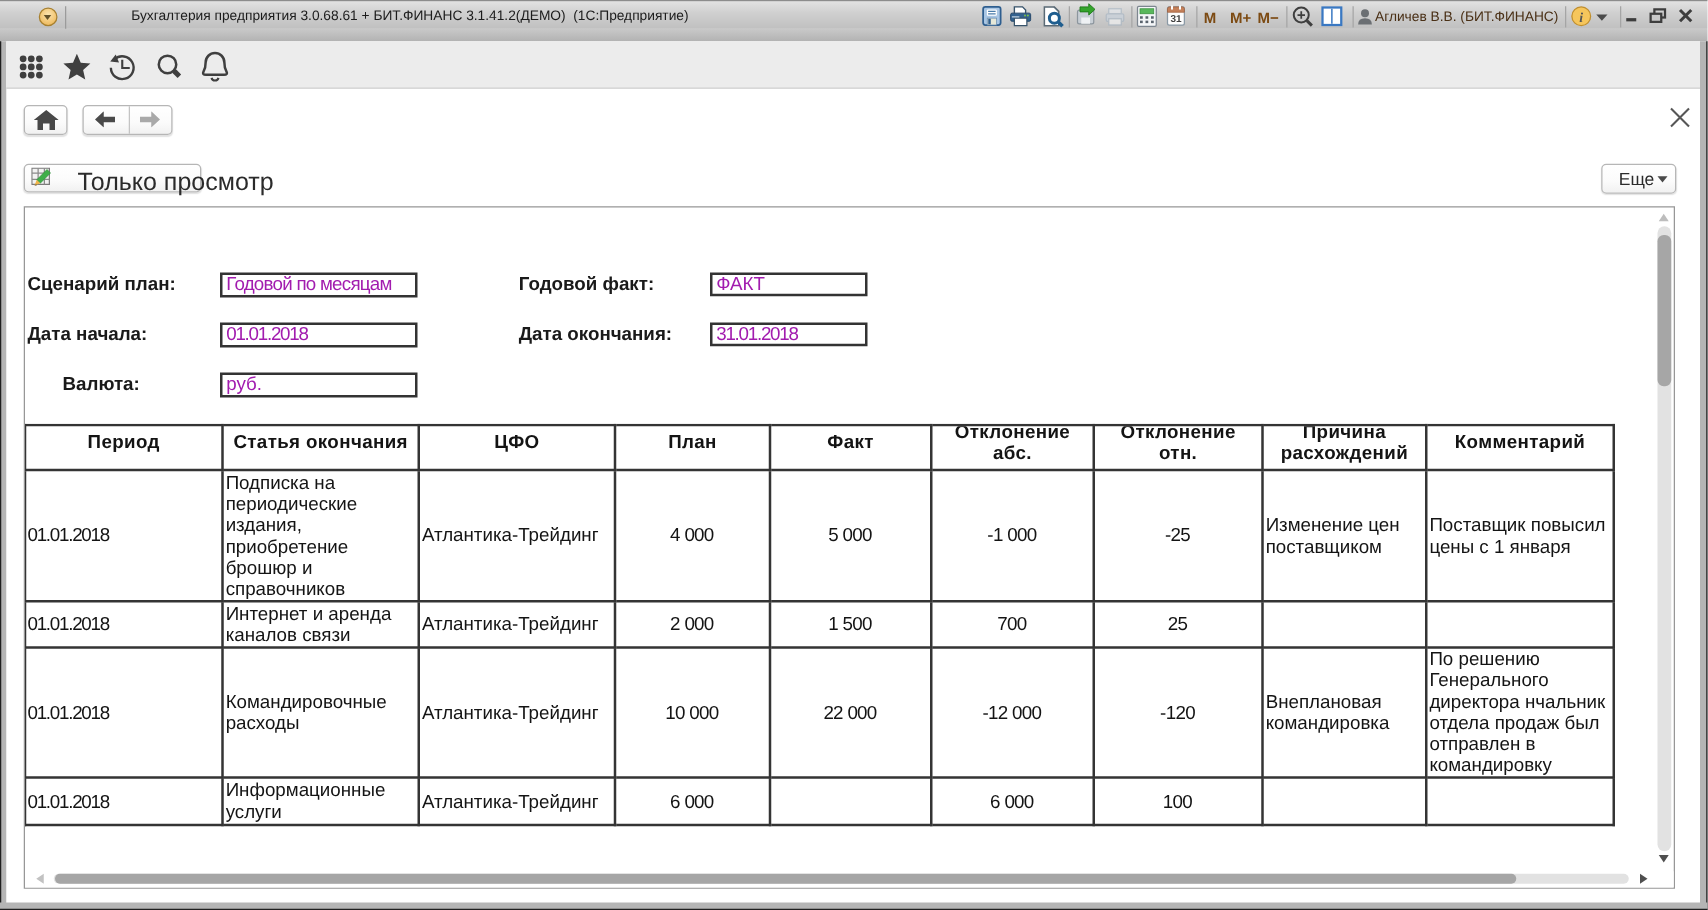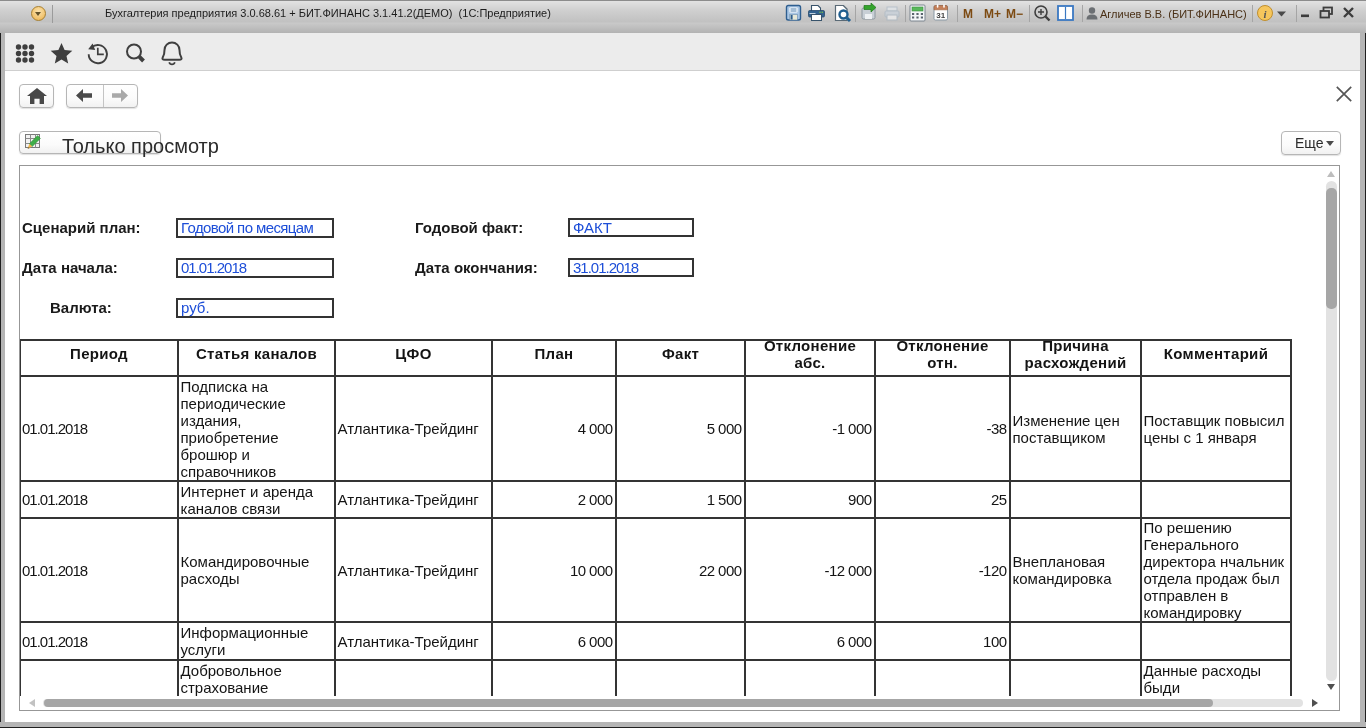--- a/index.html
+++ b/index.html
@@ -29,28 +29,28 @@
   #btnHome{left:19px;top:84px;width:35px;height:24px;}
   #btnNav{left:66px;top:84px;width:72px;height:24px;}
   #btnNav .div{position:absolute;left:36px;top:0px;width:1px;height:22px;background:#c4c4c4;}
   #btnView{left:19px;top:131px;width:142px;height:23px;font-size:14px;color:#2d2d2d;}
   #btnMore{left:1281px;top:131px;width:60px;height:24px;font-size:14px;color:#2d2d2d;}
   #closeX{left:1335px;top:84px;width:18px;height:18px;font-size:17px;color:#555;font-weight:normal;}
   
   #cbox{left:19px;top:165px;width:1321px;height:546px;border:1px solid #979797;box-sizing:border-box;background:#fff;overflow:hidden;}
   #ctitle{left:123px;top:7px;font-size:15px;font-weight:bold;color:#1a1a1a;}
   .lbl{font-size:15px;font-weight:bold;color:#1a1a1a;}
-  .inp{border:2px solid #333333;box-sizing:border-box;background:#fff;font-size:15px;color:#1d4ed8;line-height:16px;padding-left:3px;display:flex;align-items:center;}
+  .inp{border:2px solid #333333;box-sizing:border-box;background:#fff;font-size:15px;color:#a21caf;line-height:16px;padding-left:3px;display:flex;align-items:center;}
   .dt{letter-spacing:-1px;}
   
   #tbl{position:absolute;left:0px;top:0px;border-collapse:collapse;table-layout:fixed;}
   #tbl td{border:2px solid #343434;font-size:15px;color:#141414;line-height:17px;padding:0 1.5px;vertical-align:middle;overflow:hidden;}
   #tbl tr.hdr td{font-weight:bold;text-align:center;line-height:16.5px;letter-spacing:0.3px;}
   #tbl tr.hdr td span{position:relative;top:-3.5px;display:inline-block;}
-  #tbl td.num{text-align:right;padding-right:2.5px;letter-spacing:-0.55px;}
+  #tbl td.num{text-align:center;padding-right:2.5px;letter-spacing:-0.55px;}
   #tbl td.d{letter-spacing:-1px;padding-left:1px;}
   #tbl{border:2px solid #343434;}
   
   .sbtrack{background:#e2e2e2;border-radius:6px;}
   .sbthumb{background:#a6a6a6;border-radius:5px;}
   .tri{width:0;height:0;}
 </style>
 </head>
 <body>
 
@@ -248,47 +248,47 @@
         <col style="width:124px">
           <col style="width:129px">
           <col style="width:130px">
         <col style="width:135px">
           <col style="width:131px">
           <col style="width:150px">
       </colgroup>
       <tbody>
           <tr class="hdr" style="height:36px;">
         <td><span>Период</span></td>
-            <td><span>Статья каналов</span></td>
+            <td><span>Статья окончания</span></td>
             <td><span>ЦФО</span></td>
             <td><span>План</span></td>
             <td><span>Факт</span></td>
         <td><span>Отклонение<br>абс.</span></td>
             <td><span>Отклонение<br>отн.</span></td>
             <td><span>Причина<br>расхождений</span></td>
             <td><span>Комментарий</span></td>
       </tr>
       <tr style="height:105px;">
         <td class="d">01.01.2018</td>
             <td>Подписка на<br>периодические<br>издания,<br>приобретение<br>брошюр и<br>справочников</td>
         <td>Атлантика-Трейдинг</td>
             <td class="num">4 000</td>
             <td class="num">5 000</td>
         <td class="num">-1 000</td>
-            <td class="num">-38</td>
+            <td class="num">-25</td>
             <td>Изменение цен<br>поставщиком</td>
             <td>Поставщик повысил<br>цены с 1 января</td>
       </tr>
       <tr style="height:37px;">
         <td class="d">01.01.2018</td>
             <td>Интернет и аренда<br>каналов связи</td>
             <td>Атлантика-Трейдинг</td>
         <td class="num">2 000</td>
             <td class="num">1 500</td>
-            <td class="num">900</td>
+            <td class="num">700</td>
             <td class="num">25</td>
             <td></td>
             <td></td>
       </tr>
       <tr style="height:104px;">
         <td class="d">01.01.2018</td>
             <td>Командировочные<br>расходы</td>
             <td>Атлантика-Трейдинг</td>
         <td class="num">10 000</td>
             <td class="num">22 000</td>
@@ -301,31 +301,20 @@
         <td class="d">01.01.2018</td>
             <td>Информационные<br>услуги</td>
             <td>Атлантика-Трейдинг</td>
         <td class="num">6 000</td>
             <td class="num"></td>
             <td class="num">6 000</td>
             <td class="num">100</td>
             <td></td>
             <td></td>
       </tr>
-      <tr style="height:38px;">
-        <td></td>
-            <td>Добровольное<br>страхование</td>
-            <td></td>
-            <td></td>
-            <td></td>
-            <td></td>
-            <td></td>
-            <td></td>
-        <td>Данные расходы<br>быди</td>
-      </tr>
     </tbody>
       </table>
     </div>
 
     <div class="abs" style="left:0;top:531px;width:1319px;height:14px;background:#fff;"></div>
     <div class="abs tri" style="left:9px;top:533px;border-top:4px solid transparent;border-bottom:4px solid transparent;border-right:6px solid #c2c2c2;"></div>
     <div class="abs sbtrack" style="left:23px;top:532.5px;width:1260px;height:8px;"></div>
     <div class="abs sbthumb" style="left:24px;top:532.5px;width:1169px;height:8px;"></div>
     <div class="abs tri" style="left:1292px;top:533px;border-top:4px solid transparent;border-bottom:4px solid transparent;border-left:6px solid #4f4f4f;"></div>
 

